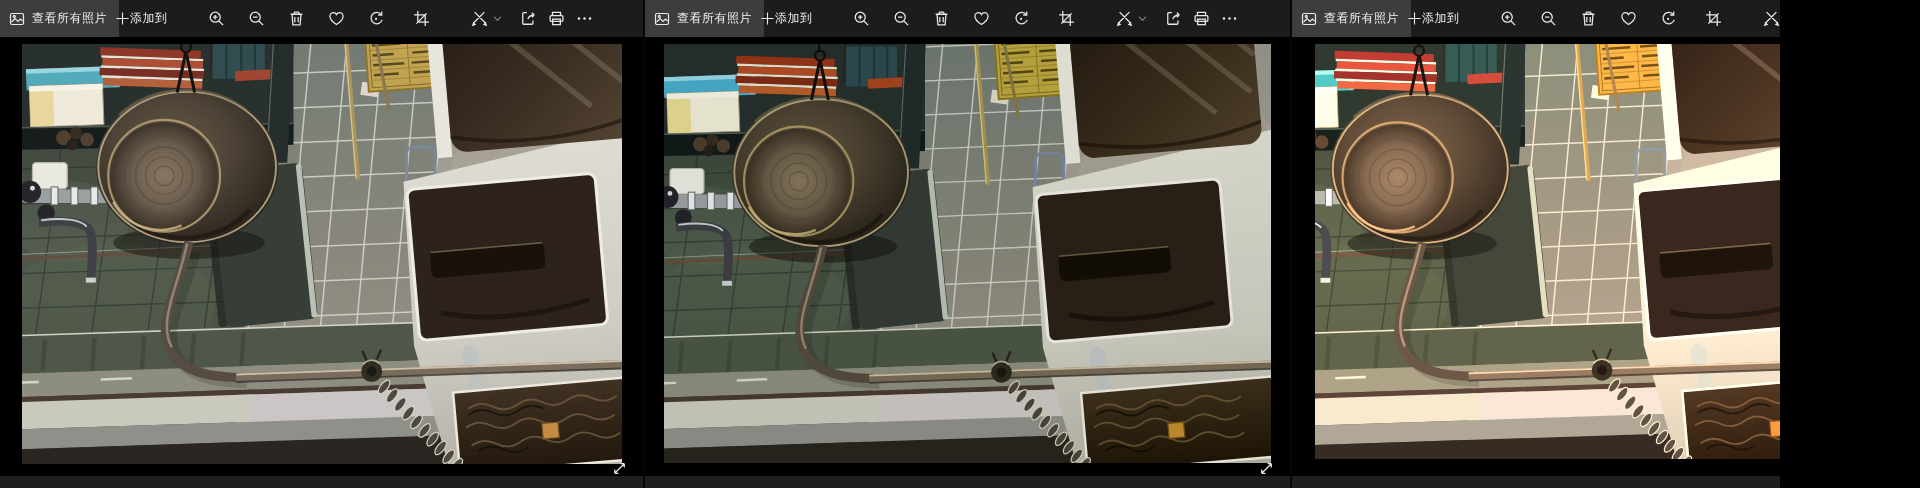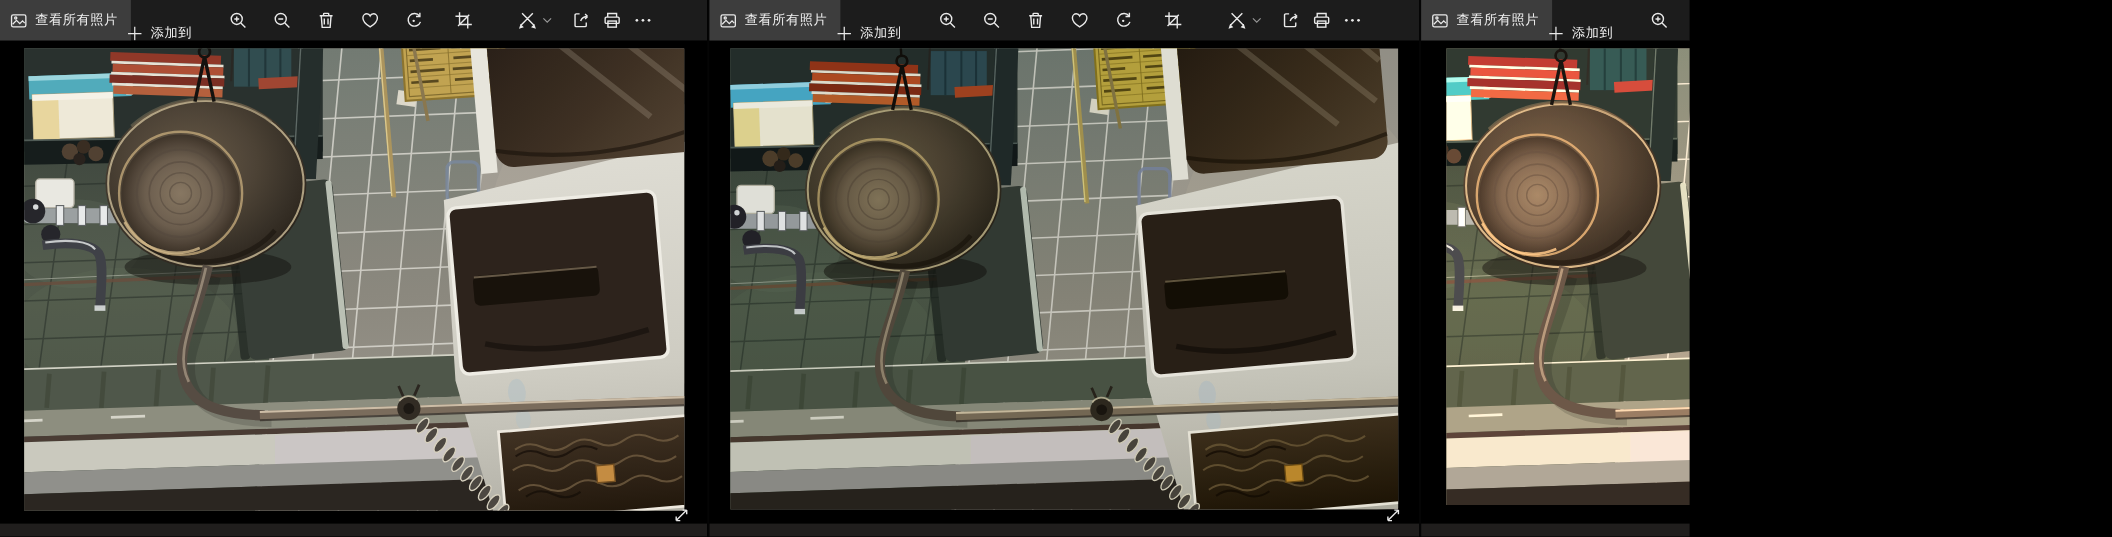--- a/index.html
+++ b/index.html
@@ -1,29 +1,29 @@
 <!DOCTYPE html>
 <html><head>
 <meta charset="utf-8">
 <style>
   html,body{margin:0;padding:0;background:#000;}
-  .screen{width:1536px;height:488px;display:flex;background:#000;overflow:hidden;
+  .screen{width:1780px;height:488px;display:flex;background:#000;overflow:hidden;
           font-family:"DejaVu Sans","Liberation Sans",sans-serif;}
   .window{position:relative;height:488px;background:#000;flex:0 0 auto;}
   .window.w1{width:643px;}
   .window.w2{width:645px;border-left:2px solid #050505;}
   .window.w3{width:632px;border-left:2px solid #050505;}
 
   
   .toolbar{position:relative;height:37px;background:#1c1c1c;color:#e9e9e9;}
   .toolbar button{background:transparent;border:0;color:#e9e9e9;padding:0;margin:0;
                   display:flex;align-items:center;height:37px;cursor:default;
                   font-family:inherit;font-size:12px;}
   .btn-viewall{position:absolute;left:0;top:0;background:#3d3d3d !important;padding:0 12px 0 9px !important;gap:7px;}
-  .btn-addto{position:absolute;left:107px;top:12px;padding:0 8px !important;gap:7px;}
+  .btn-addto{position:absolute;left:107px;top:0;padding:0 8px !important;}
   .btn-label{color:#f1f1f1;font-size:12px;letter-spacing:.5px;white-space:nowrap;}
   .icon-group{position:absolute;top:0;height:37px;display:flex;align-items:center;}
   .grp-center{left:202px;}
   .grp-right{left:468px;}
   .tbtn{width:28px;justify-content:center;}
   .grp-center .tbtn{margin-right:12px;}
   .tbtn.crop-btn{margin-left:5px;}
   .edit-group{display:flex;align-items:center;margin-right:10px;}
   .chev{margin-left:5px;color:#969696;}
   .share-btn{margin-right:10px;}

